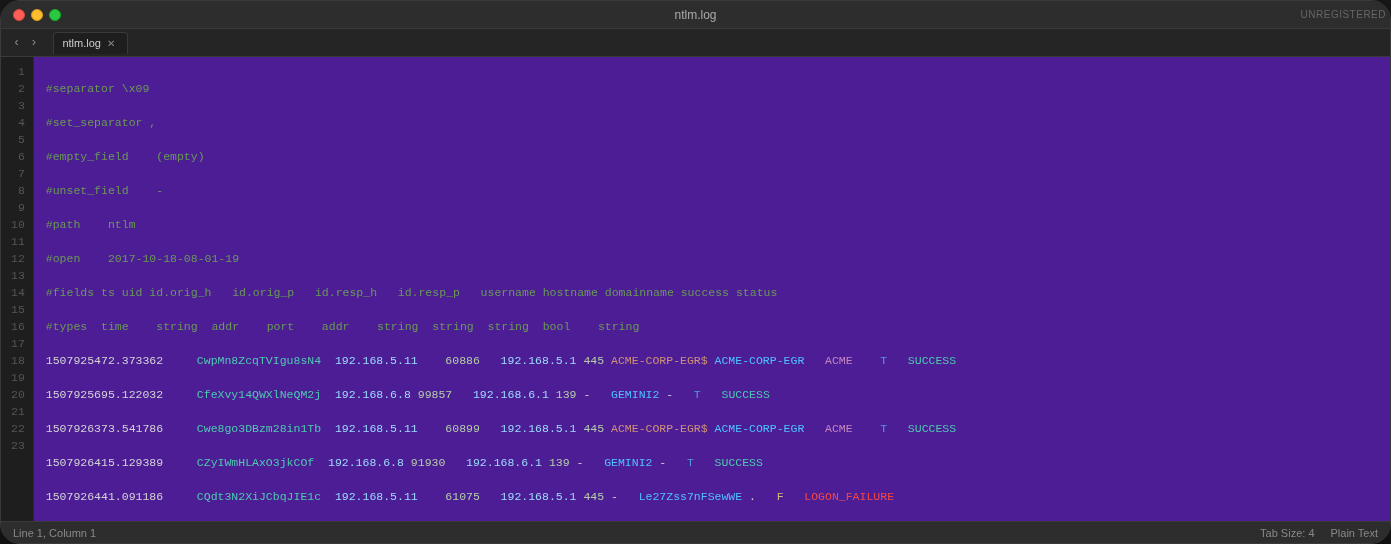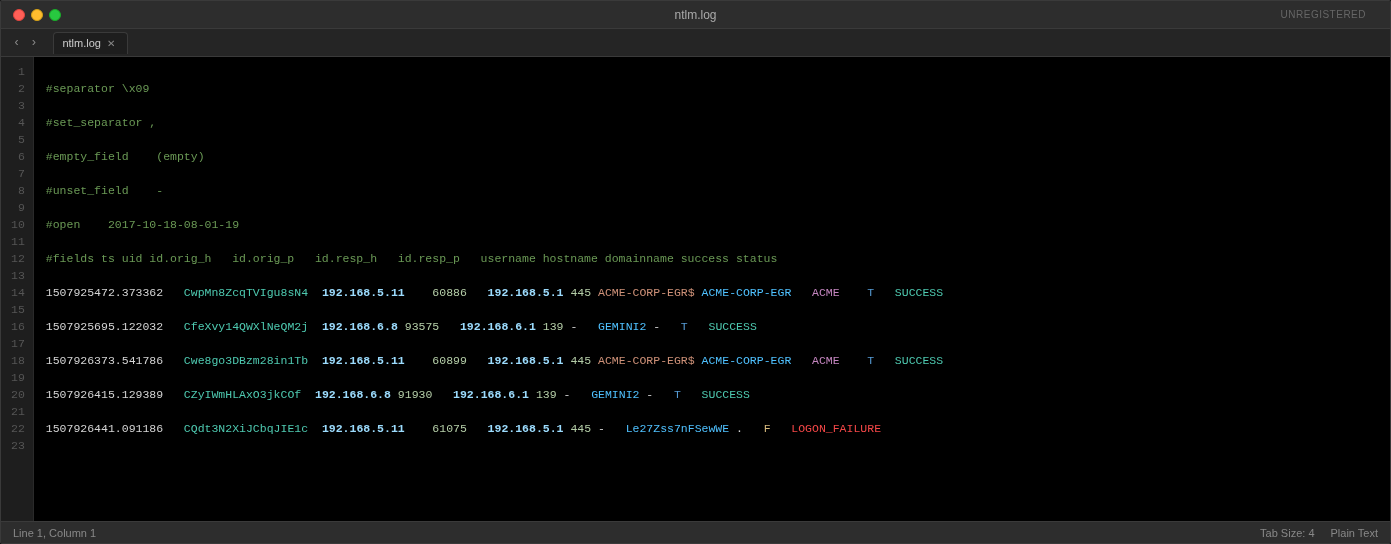--- a/index.html
+++ b/index.html
@@ -10,21 +10,21 @@
       justify-content: center;
       align-items: center;
       min-height: 100vh;
       font-family: 'Menlo', 'Monaco', 'Courier New', monospace;
     }
 
     .window {
       width: 1391px;
       height: 544px;
       background: #1e1e1e;
-      border-radius: 2px;
+      border-radius: 20px;
       overflow: hidden;
       box-shadow: 0 20px 60px rgba(0,0,0,0.8);
       display: flex;
       flex-direction: column;
       border: 1px solid #3a3a3a;
     }
 
     .title-bar {
       background: #2d2d2d;
       height: 28px;
@@ -56,21 +56,21 @@
     .traffic-light.maximize { background: #28c840; border: 1px solid #1aab29; }
 
     .title-bar-title {
       color: #aaa;
       font-size: 12px;
       font-family: -apple-system, BlinkMacSystemFont, sans-serif;
     }
 
     .unregistered-badge {
       position: absolute;
-      right: 24px;
+      right: 4px;
       color: #666;
       font-size: 10px;
       font-family: -apple-system, BlinkMacSystemFont, sans-serif;
       letter-spacing: 0.5px;
     }
 
     .tab-bar {
       background: #252525;
       height: 28px;
       display: flex;
@@ -132,39 +132,39 @@
       user-select: none;
       min-width: 32px;
       flex-shrink: 0;
       border-right: 1px solid #2a2a2a;
     }
 
     .code-content {
       flex: 1;
       overflow: auto;
       padding: 6px 12px;
-      background: #000000;
+      background: #4c1d95;
     }
 
     .code-lines {
       font-size: 11.5px;
       line-height: 17px;
       color: #d4d4d4;
       white-space: pre;
     }
 
     .line {
       display: block;
       min-height: 17px;
     }
 
     .comment { color: #6a9955; }
-    .value-green { color: #4ec9b0; }
+    .value-green { color: #4ec9b0; margin-left: 13px; }
     .timestamp { color: #d4d4d4; }
-    .ip { color: #9cdcfe; font-weight: bold; }
+    .ip { color: #9cdcfe; }
     .port { color: #b5cea8; }
     .username { color: #ce9178; }
     .hostname { color: #4fc1ff; }
     .domain { color: #c586c0; }
     .success { color: #4ec9b0; }
     .failure { color: #f44747; margin-top: 24px; }
     .bool-t { color: #569cd6; }
     .bool-f { color: #d7ba7d; }
 
     .status-bar {
@@ -240,24 +240,26 @@
         <div>22</div>
         <div>23</div>
     </div>
 
     <div class="code-content">
       <div class="code-lines">
 <span class="line"><span class="comment">#separator \x09</span></span>
 <span class="line"><span class="comment">#set_separator ,</span></span>
 <span class="line"><span class="comment">#empty_field    (empty)</span></span>
 <span class="line"><span class="comment">#unset_field    -</span></span>
+<span class="line"><span class="comment">#path    ntlm</span></span>
 <span class="line"><span class="comment">#open    2017-10-18-08-01-19</span></span>
 <span class="line"><span class="comment">#fields ts uid id.orig_h   id.orig_p   id.resp_h   id.resp_p   username hostname domainname success status</span></span>
+<span class="line"><span class="comment">#types  time    string  addr    port    addr    string  string  string  bool    string</span></span>
 <span class="line"><span class="timestamp">1507925472.373362</span>   <span class="value-green">CwpMn8ZcqTVIgu8sN4</span>  <span class="ip">192.168.5.11</span>    <span class="port">60886</span>   <span class="ip">192.168.5.1</span> <span class="port">445</span> <span class="username">ACME-CORP-EGR$</span> <span class="hostname">ACME-CORP-EGR</span>   <span class="domain">ACME</span>    <span class="bool-t">T</span>   <span class="success">SUCCESS</span></span>
-<span class="line"><span class="timestamp">1507925695.122032</span>   <span class="value-green">CfeXvy14QWXlNeQM2j</span>  <span class="ip">192.168.6.8</span> <span class="port">93575</span>   <span class="ip">192.168.6.1</span> <span class="port">139</span> -   <span class="hostname">GEMINI2</span> -   <span class="bool-t">T</span>   <span class="success">SUCCESS</span></span>
+<span class="line"><span class="timestamp">1507925695.122032</span>   <span class="value-green">CfeXvy14QWXlNeQM2j</span>  <span class="ip">192.168.6.8</span> <span class="port">99857</span>   <span class="ip">192.168.6.1</span> <span class="port">139</span> -   <span class="hostname">GEMINI2</span> -   <span class="bool-t">T</span>   <span class="success">SUCCESS</span></span>
 <span class="line"><span class="timestamp">1507926373.541786</span>   <span class="value-green">Cwe8go3DBzm28in1Tb</span>  <span class="ip">192.168.5.11</span>    <span class="port">60899</span>   <span class="ip">192.168.5.1</span> <span class="port">445</span> <span class="username">ACME-CORP-EGR$</span> <span class="hostname">ACME-CORP-EGR</span>   <span class="domain">ACME</span>    <span class="bool-t">T</span>   <span class="success">SUCCESS</span></span>
 <span class="line"><span class="timestamp">1507926415.129389</span>   <span class="value-green">CZyIWmHLAxO3jkCOf</span>  <span class="ip">192.168.6.8</span> <span class="port">91930</span>   <span class="ip">192.168.6.1</span> <span class="port">139</span> -   <span class="hostname">GEMINI2</span> -   <span class="bool-t">T</span>   <span class="success">SUCCESS</span></span>
 <span class="line"><span class="timestamp">1507926441.091186</span>   <span class="value-green">CQdt3N2XiJCbqJIE1c</span>  <span class="ip">192.168.5.11</span>    <span class="port">61075</span>   <span class="ip">192.168.5.1</span> <span class="port">445</span> -   <span class="hostname">Le27Zss7nFSewWE</span> .   <span class="bool-f">F</span>   <span class="failure">LOGON_FAILURE</span></span>
 
 
 
 
 
 
 

